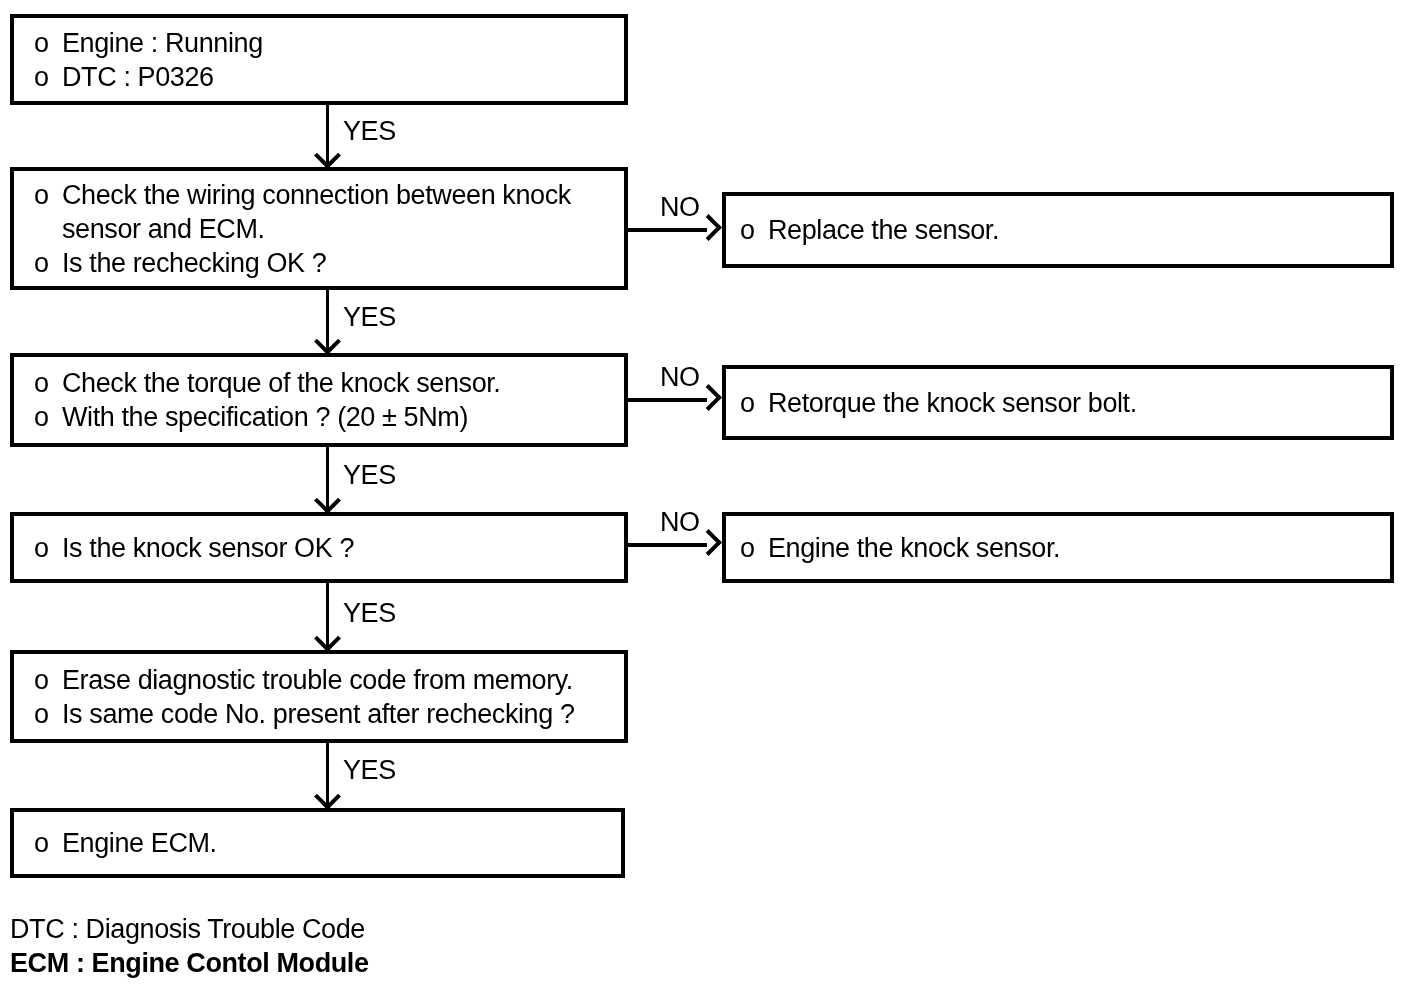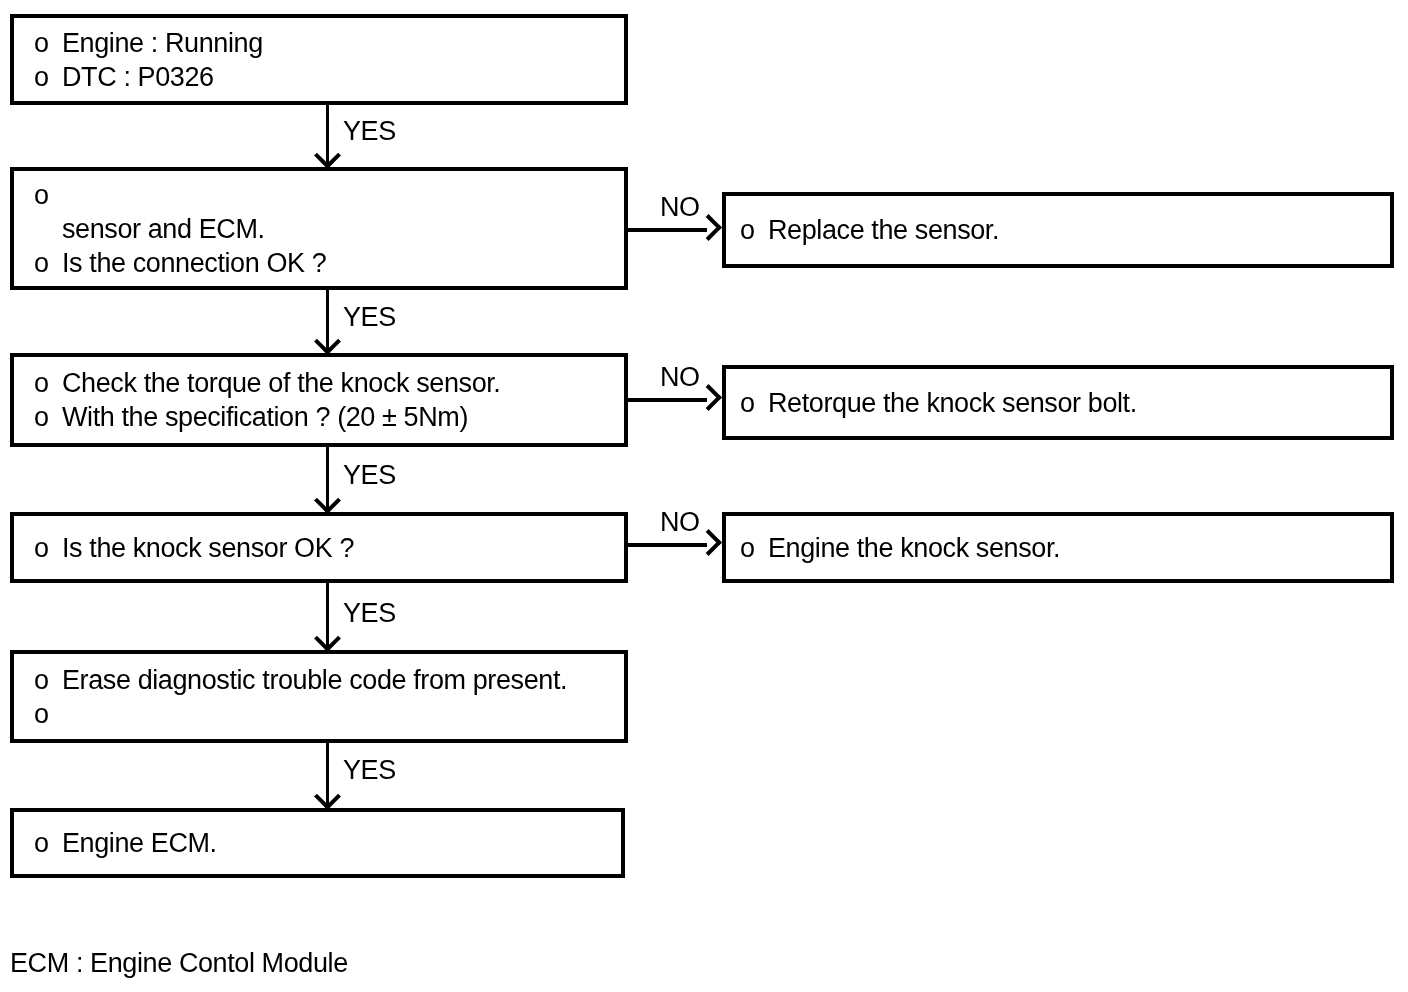--- a/index.html
+++ b/index.html
@@ -96,27 +96,28 @@
     </div>
   </div>
 
   <div class="vline" style="left:326px; top:105px; height:62px;"></div>
   <div class="chev-down" style="left:318px; top:146px;"></div>
   <div class="lbl" style="left:343px; top:114px;">YES</div>
 
   <div class="box" style="left:10px; top:167px; width:618px; height:123px;">
     <div class="row">
       <span class="bullet">o</span>
+      <span>Check the wiring connection between knock</span>
     </div>
     <div class="row cont">
       <span>sensor and ECM.</span>
     </div>
     <div class="row">
       <span class="bullet">o</span>
-      <span>Is the connection OK ?</span>
+      <span>Is the rechecking OK ?</span>
     </div>
   </div>
 
   <div class="hline" style="left:627px; top:228px; width:80px;"></div>
   <div class="chev-right" style="left:699px; top:218px;"></div>
   <div class="lbl" style="left:660px; top:190px;">NO</div>
 
   <div class="box" style="left:722px; top:192px; width:672px; height:76px; padding-left:14px;">
     <div class="row">
       <span class="bullet">o</span>
@@ -172,33 +173,35 @@
     </div>
   </div>
 
   <div class="vline" style="left:326px; top:583px; height:67px;"></div>
   <div class="chev-down" style="left:318px; top:629px;"></div>
   <div class="lbl" style="left:343px; top:596px;">YES</div>
 
   <div class="box" style="left:10px; top:650px; width:618px; height:93px;">
     <div class="row">
       <span class="bullet">o</span>
-      <span>Erase diagnostic trouble code from present.</span>
-    </div>
-    <div class="row">
-      <span class="bullet">o</span>
+      <span>Erase diagnostic trouble code from memory.</span>
+    </div>
+    <div class="row">
+      <span class="bullet">o</span>
+      <span>Is same code No. present after rechecking ?</span>
     </div>
   </div>
 
   <div class="vline" style="left:326px; top:743px; height:65px;"></div>
   <div class="chev-down" style="left:318px; top:787px;"></div>
   <div class="lbl" style="left:343px; top:753px;">YES</div>
 
   <div class="box" style="left:10px; top:808px; width:615px; height:70px;">
     <div class="row">
       <span class="bullet">o</span>
       <span>Engine ECM.</span>
     </div>
   </div>
 
-  <div class="legend-line" style="top:946px;">ECM : Engine Contol Module</div>
+  <div class="legend-line" style="top:912px;">DTC : Diagnosis Trouble Code</div>
+  <div class="legend-line" style="top:946px;font-weight:bold;">ECM : Engine Contol Module</div>
 
 </div>
 
 </body></html>

